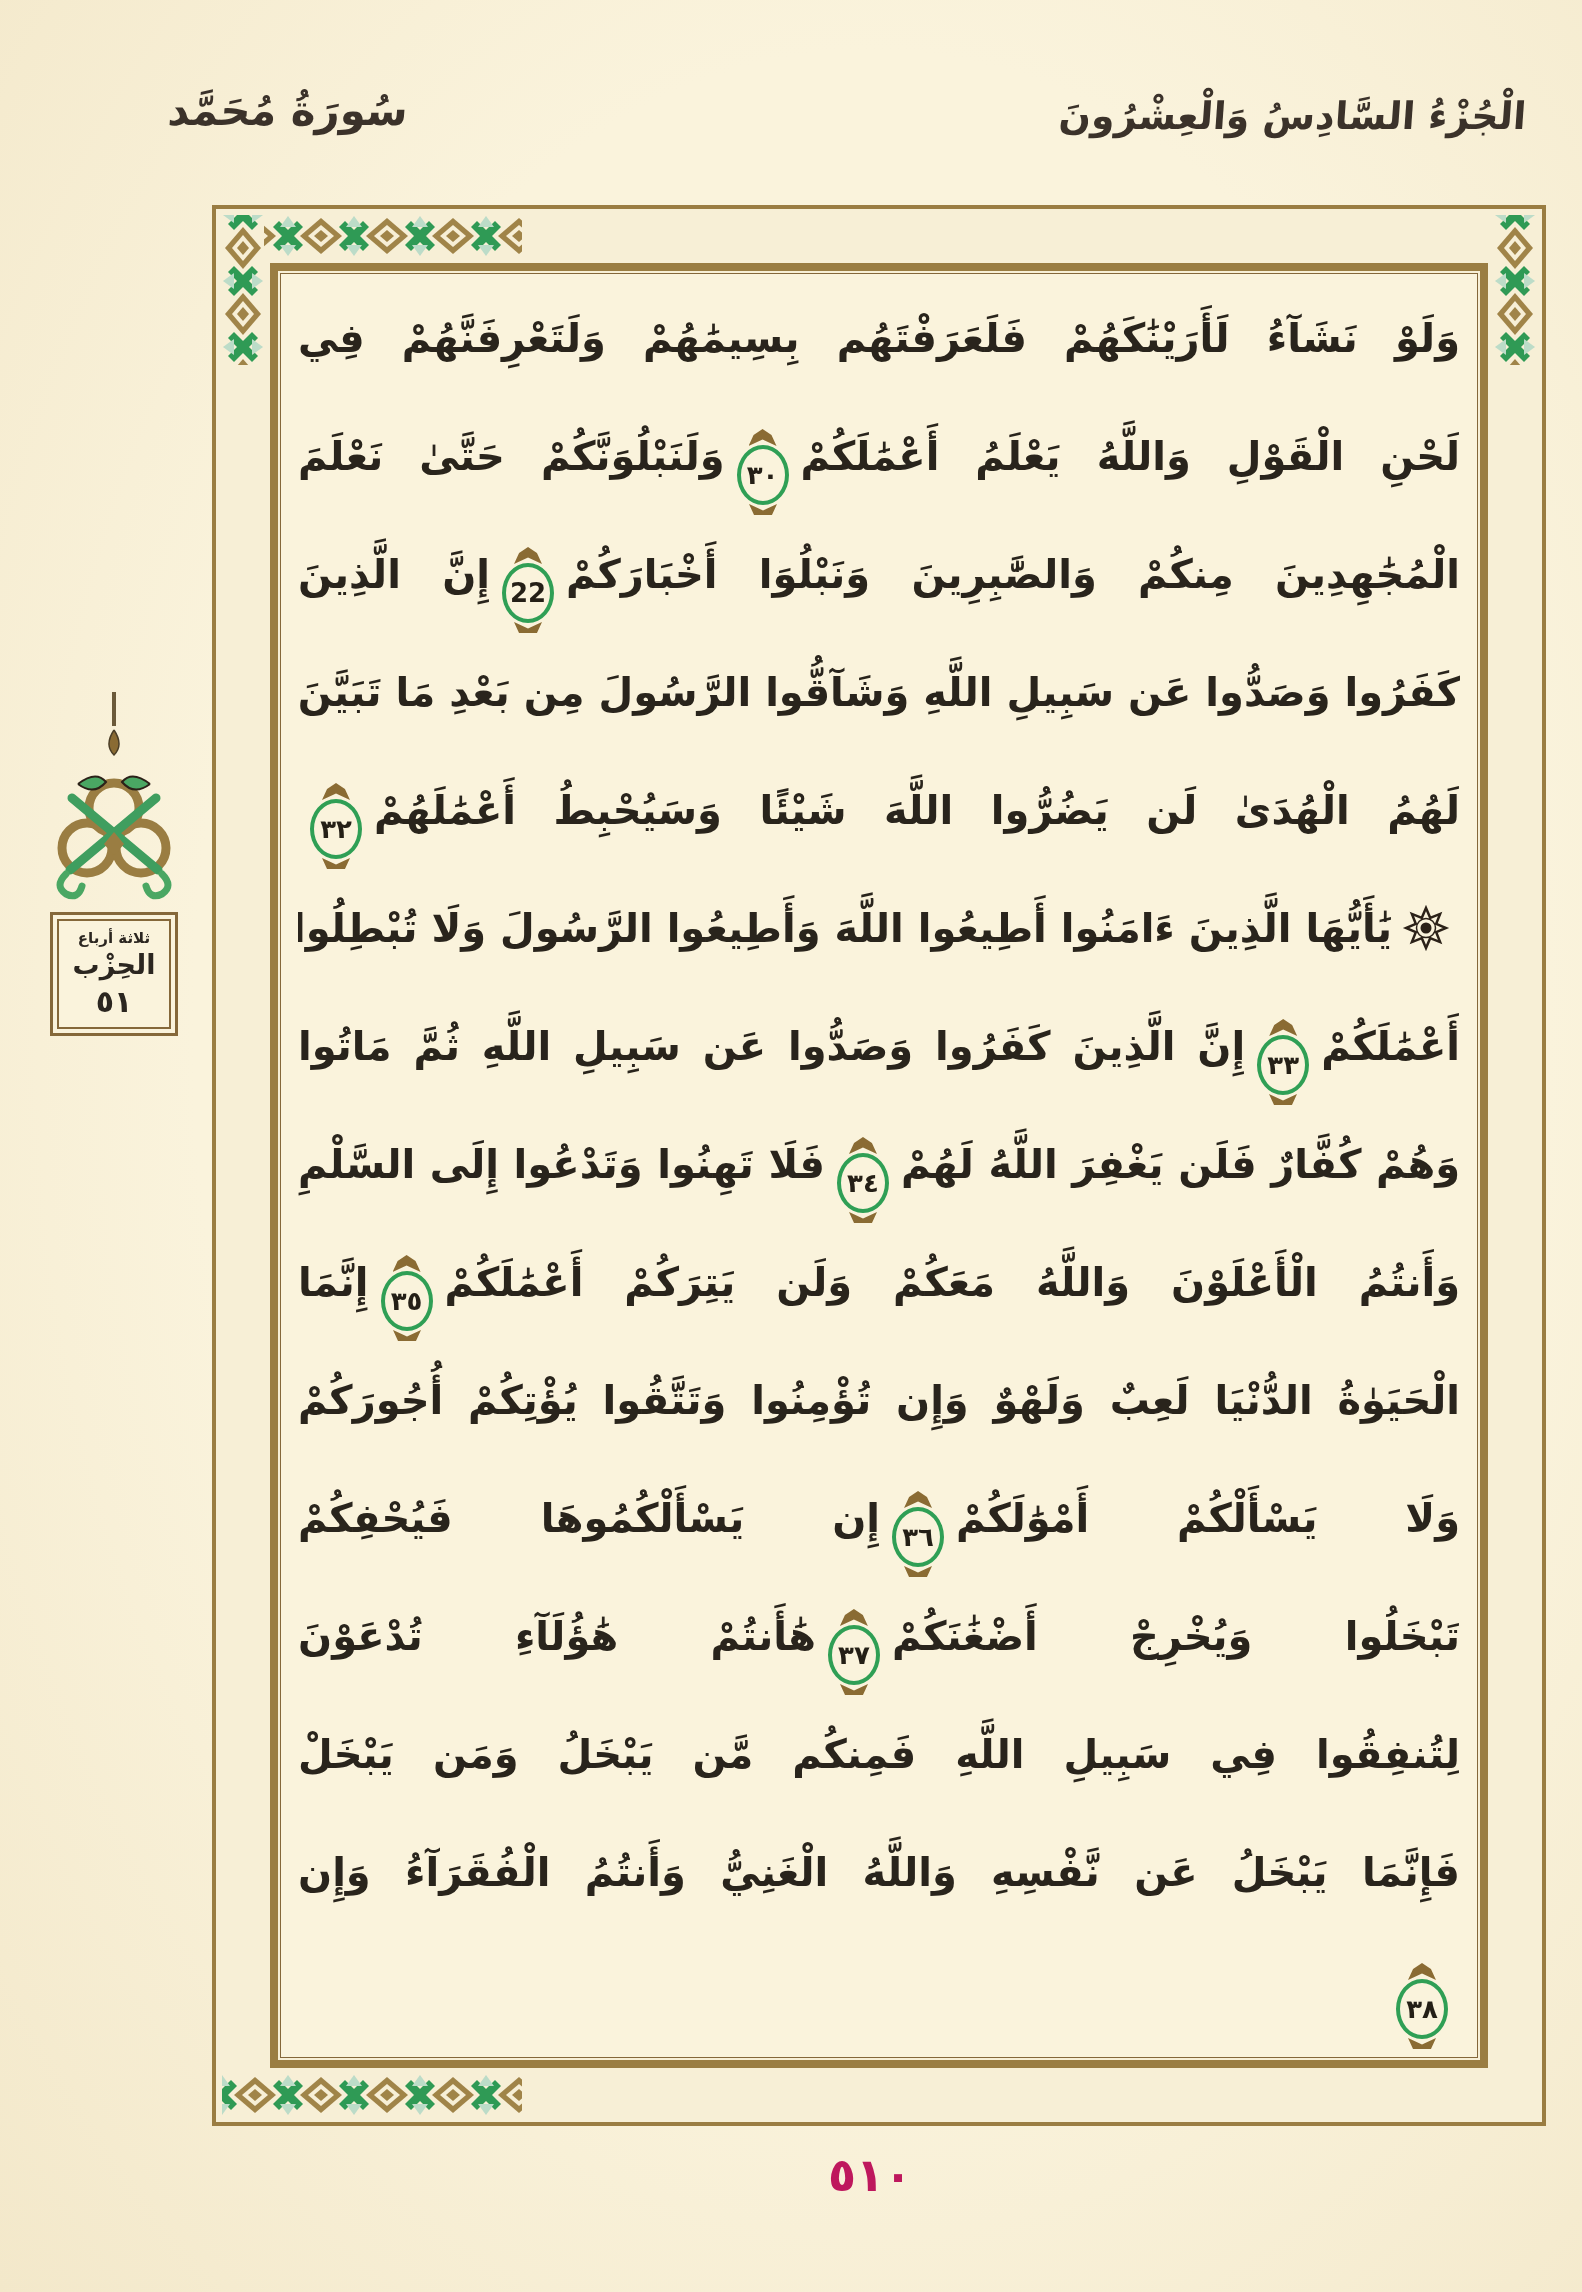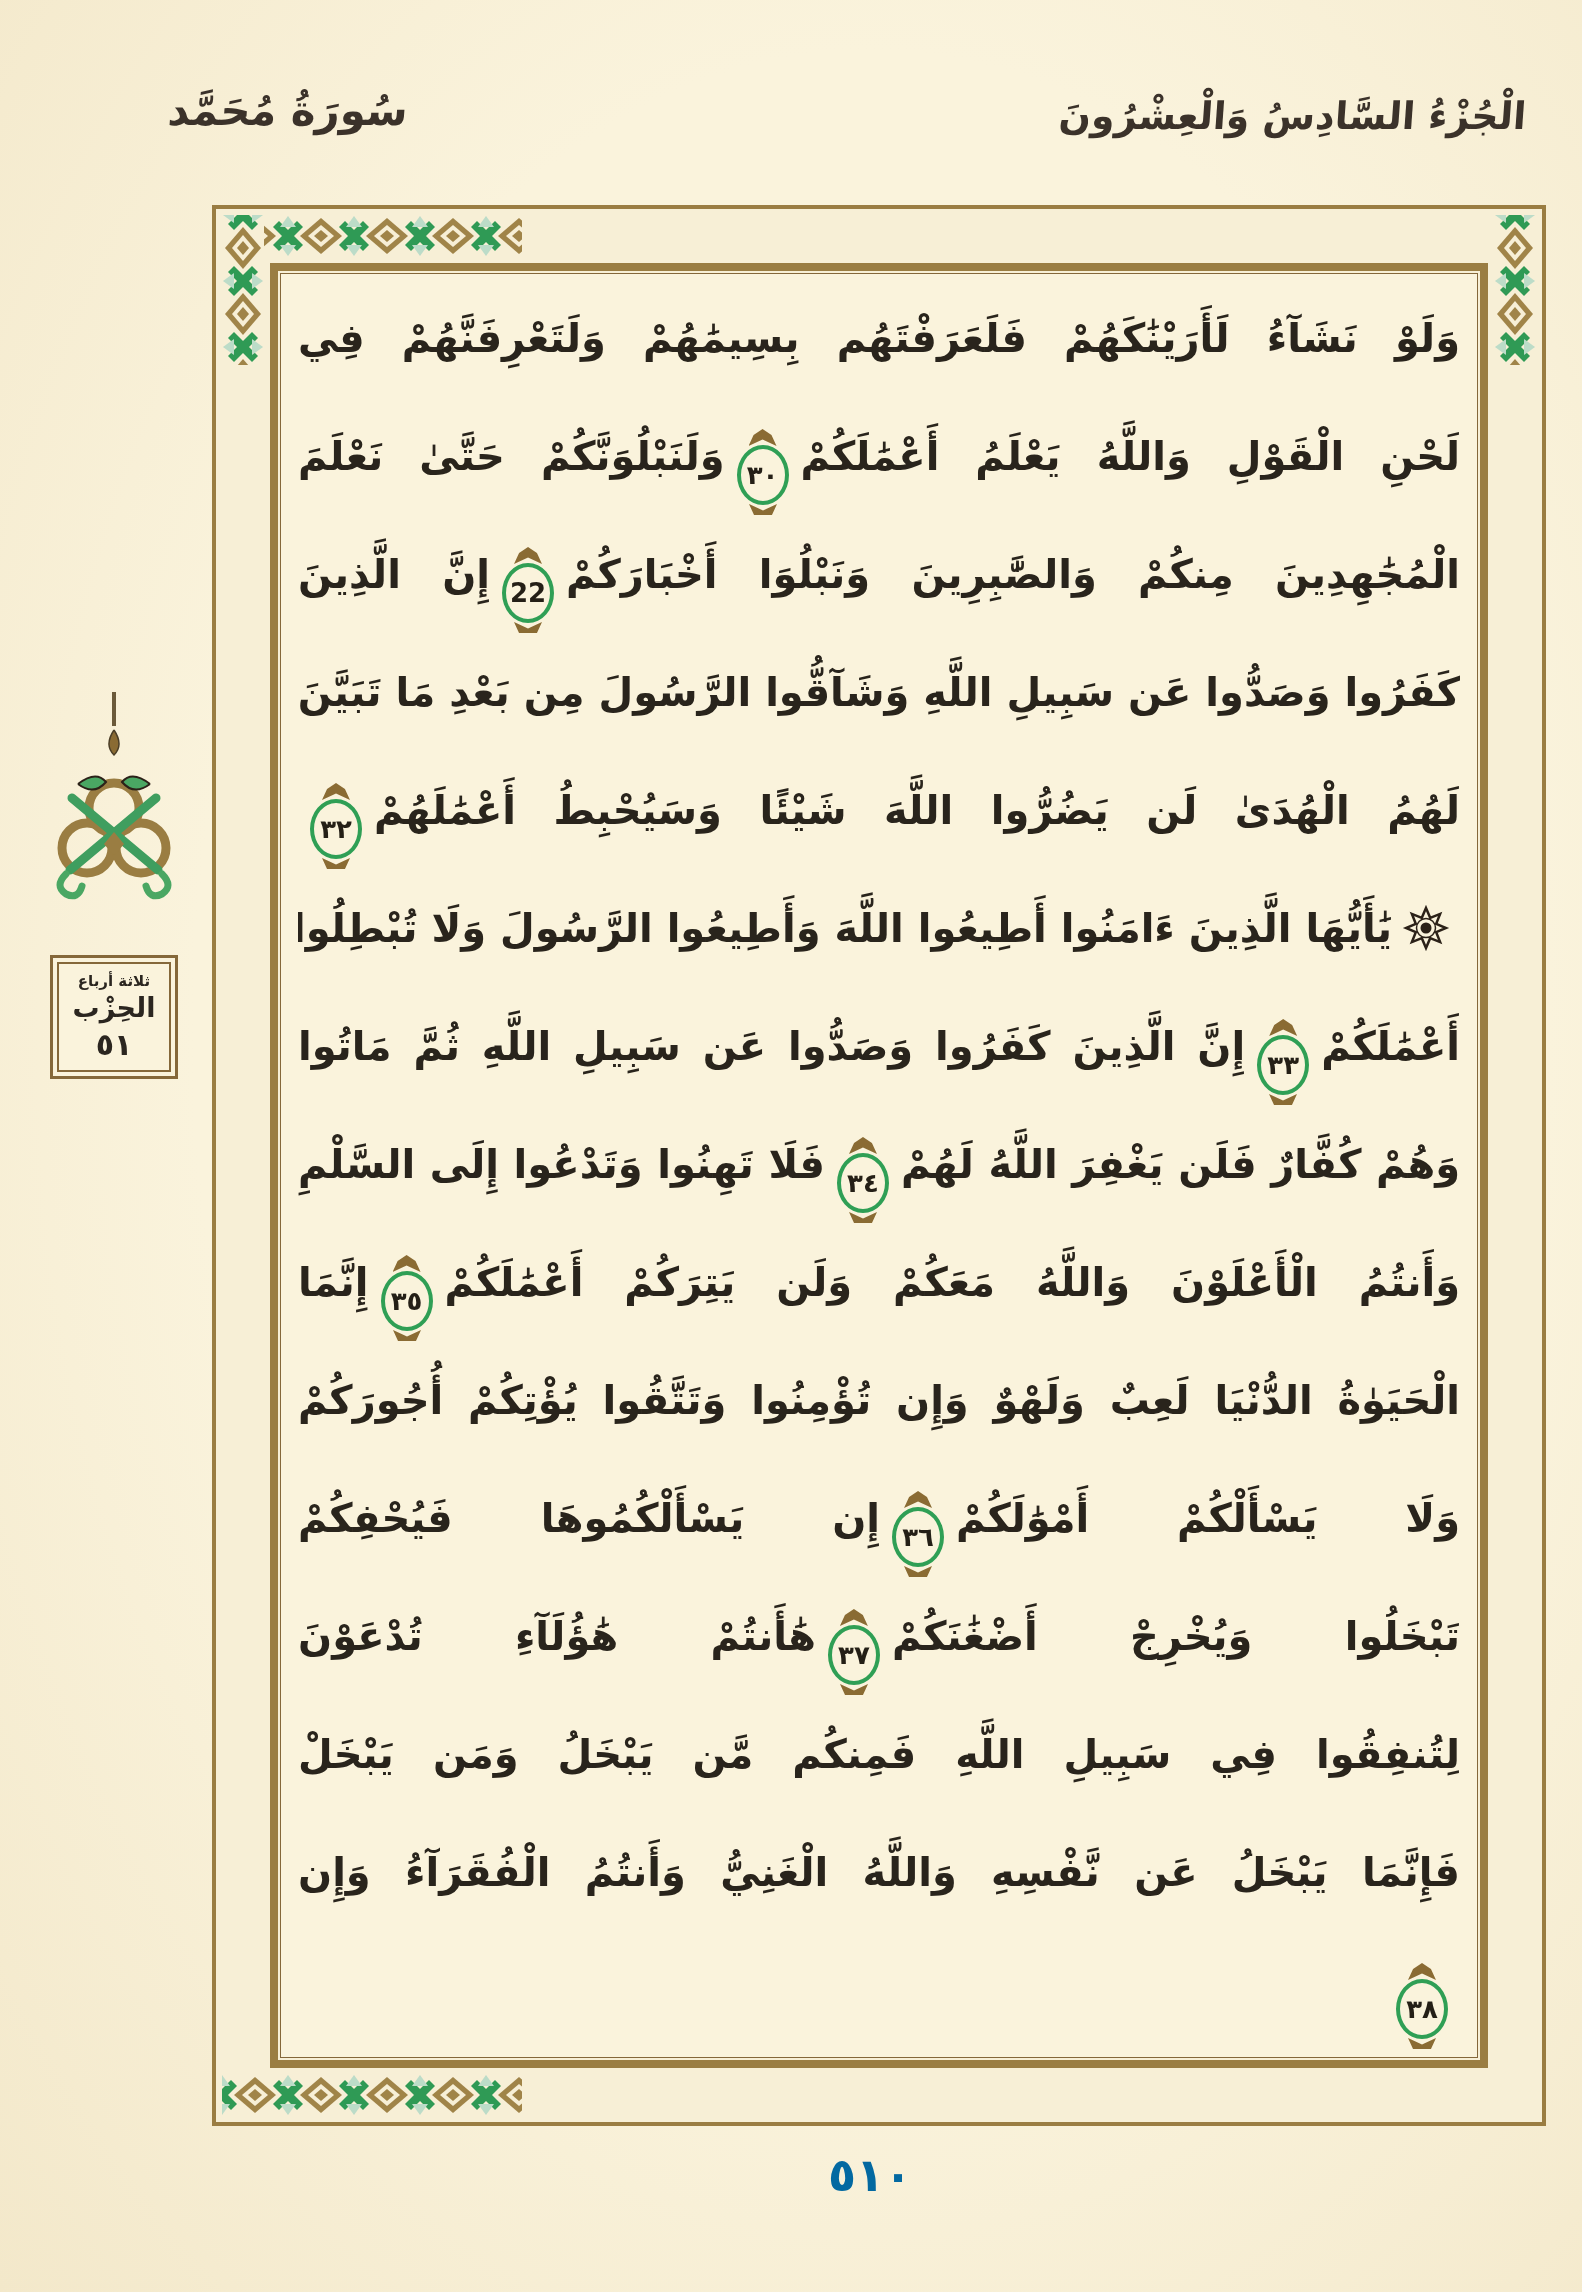--- a/index.html
+++ b/index.html
@@ -36,29 +36,29 @@
          vertical-align:-14px;margin:0 12px;}
   .vnum{font-size:26px;font-weight:bold;color:#241f16;line-height:1;}
   .vmark::before,.vmark::after{content:"";position:absolute;left:50%;width:28px;height:17px;
          background:#8a6b33;transform:translateX(-50%);
          clip-path:polygon(0% 100%,18% 35%,50% 0%,82% 35%,100% 100%,50% 62%);}
   .vmark::before{top:-20px;}
   .vmark::after{bottom:-20px;transform:translateX(-50%) rotate(180deg);}
   .star-wrap{display:inline-block;vertical-align:-12px;margin:0 8px;}
   
   .margin-marker{position:absolute;left:34px;top:692px;width:160px;
-                 display:flex;flex-direction:column;align-items:center;gap:43px;}
+                 display:flex;flex-direction:column;align-items:center;}
   .hizb-box{margin-top:2px;border:3px solid #85683a;padding:4px;background:#faf3dc;}
   .hizb-box-inner{border:2px solid #85683a;padding:8px 12px;text-align:center;min-width:86px;}
   .hizb-top{font-size:15px;font-weight:bold;white-space:nowrap;}
   .hizb-mid{font-size:27px;font-weight:bold;margin-top:2px;}
   .hizb-num{font-size:30px;font-weight:bold;margin-top:4px;}
   
   .page-num{position:absolute;left:770px;top:2148px;width:200px;text-align:center;
-            font-size:46px;font-weight:bold;color:#0369a1;}
+            font-size:46px;font-weight:bold;color:#be185d;}
   .defs-svg{position:absolute;width:0;height:0;}
 </style>
 </head>
 <body>
 
 <svg class="defs-svg" aria-hidden="true">
   <defs>
     <g id="seamX">
       <polygon points="-15,12 -9,6 15,30 9,36" fill="#2f9a55"></polygon>
       <polygon points="-15,30 -9,36 15,12 9,6" fill="#2f9a55"></polygon>

